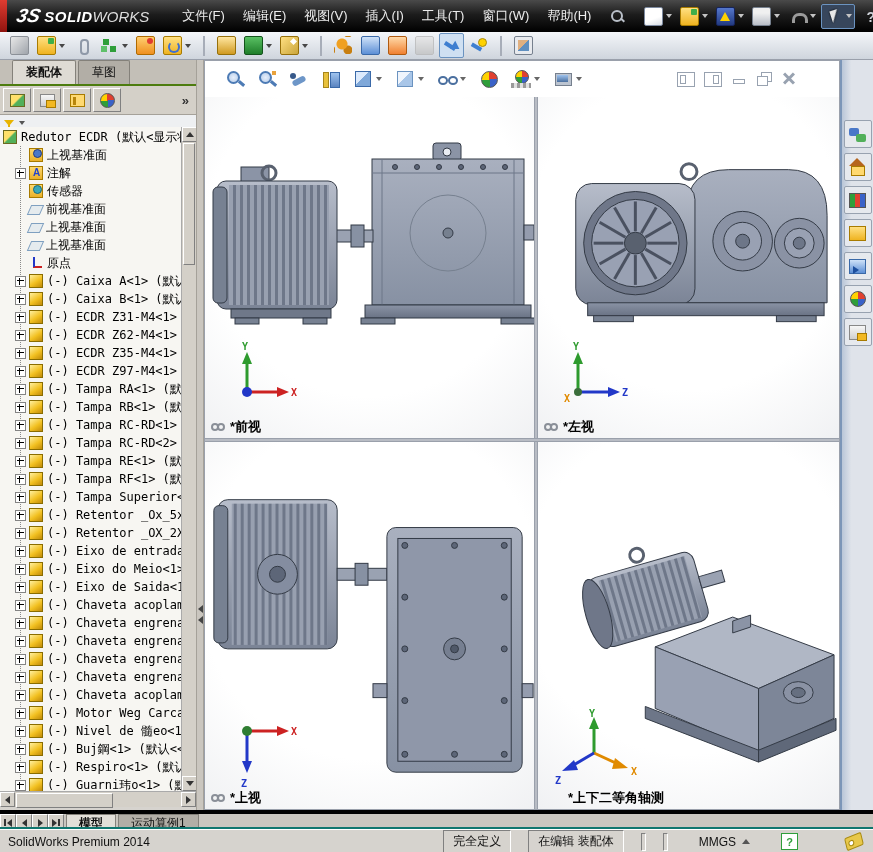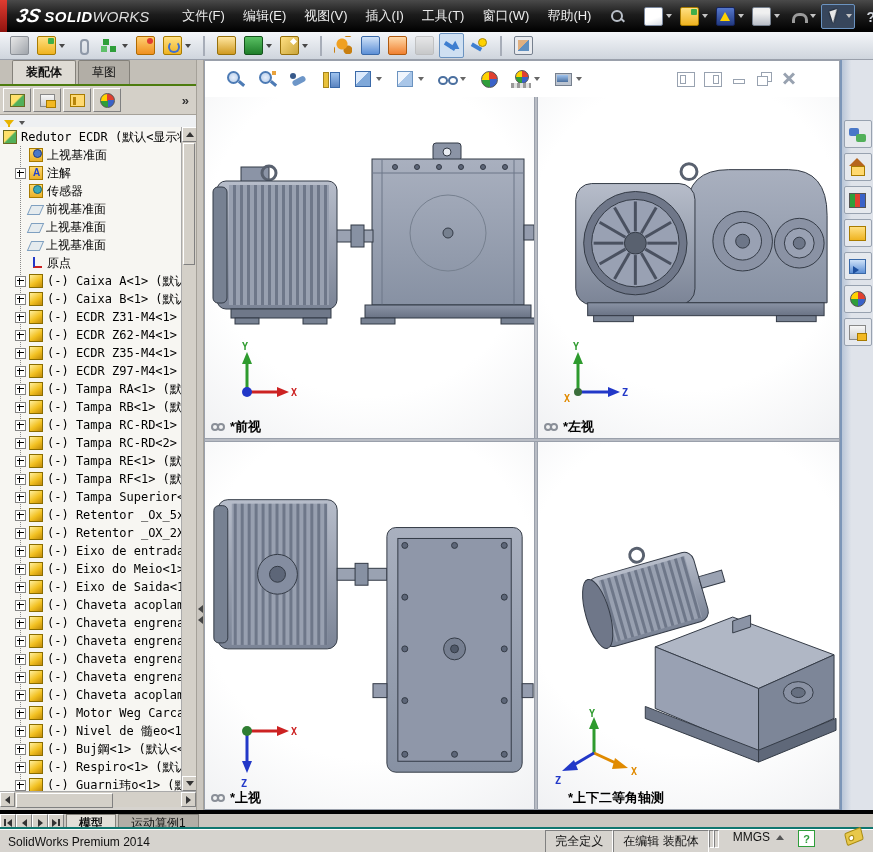--- a/index.html
+++ b/index.html
@@ -189,21 +189,21 @@
   .nbt.nfirst::before{content:'';width:2px;height:7px;background:#333;margin-right:1px}
   .nbt.nfirst::after{border-top:4px solid transparent;border-bottom:4px solid transparent;border-right:5px solid #333}
   .nbt.nprev::after{border-top:4px solid transparent;border-bottom:4px solid transparent;border-right:5px solid #333}
   .nbt.nnext::after{border-top:4px solid transparent;border-bottom:4px solid transparent;border-left:5px solid #333}
   .nbt.nlast::after{border-top:4px solid transparent;border-bottom:4px solid transparent;border-left:5px solid #333}
   .nbt.nlast::before{content:'';width:2px;height:7px;background:#333;order:2;margin-left:1px}
   .mtab{font-size:12px;color:#111;padding:1px 12px;border:1px solid #84817a;border-bottom:none;background:#b2aea6;margin-left:2px;display:flex;align-items:center}
   .mtab.active{background:#e2dfd8;font-weight:bold}
   .statusbar{position:absolute;top:827px;left:0;right:0;height:25px;background:#d6d3ce;border-top:2px solid #0f766e;display:flex;align-items:center;font-size:12px;color:#111;box-shadow:inset 0 1px 0 #fff}
   .statusbar .product{padding-left:8px;white-space:nowrap}
-  .statusbar .rgt{margin-left:auto;display:flex;align-items:flex-start;gap:0;padding-right:10px}
+  .statusbar .rgt{margin-left:auto;display:flex;align-items:center;gap:17px;padding-right:10px}
   .seg{border:1px solid;border-color:#808080 #fff #fff #808080;padding:2px 9px;white-space:nowrap}
   .thin{width:3px;height:16px;border:1px solid;border-color:#808080 #fff #fff #808080}
   .units{display:flex;align-items:center;gap:6px;padding:0 14px;white-space:nowrap}
   .upcaret{width:0;height:0;border-left:4px solid transparent;border-right:4px solid transparent;border-bottom:5px solid #555}
   .helpbox{width:15px;height:15px;background:#fff;border:1px solid #2f9e3a;color:#2f9e3a;font-weight:bold;font-size:11px;display:flex;align-items:center;justify-content:center}
   .tagico{width:16px;height:11px;background:#e8c84a;border:1px solid #a88a10;transform:rotate(-22deg) skewX(-8deg);border-radius:2px;position:relative;margin-left:30px}
   .tagico::after{content:'';position:absolute;left:2px;top:3px;width:4px;height:4px;background:#fff;border:1px solid #a88a10;border-radius:50%}
 </style>
 </head>
 <body>

